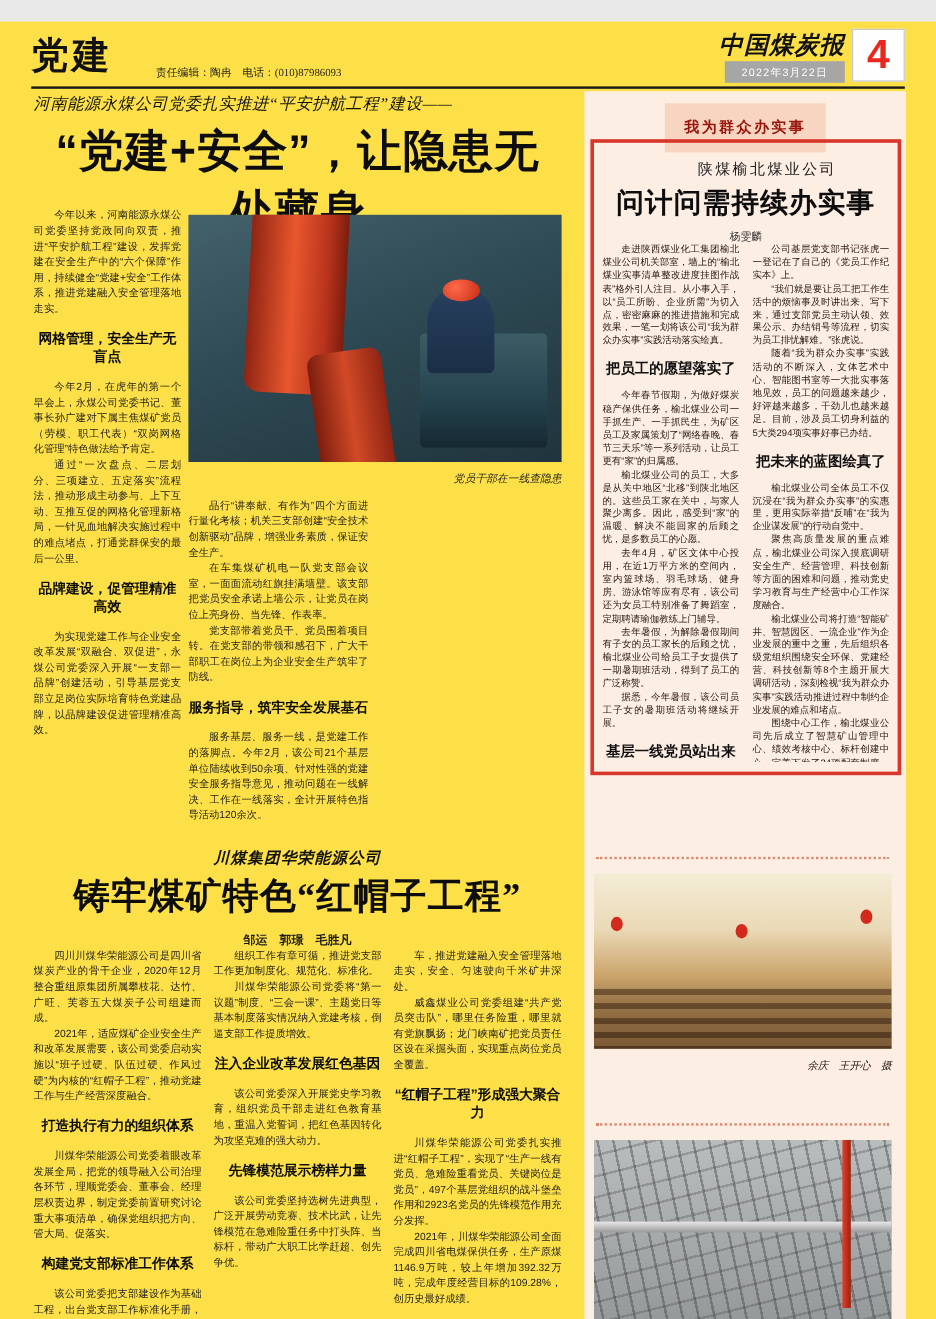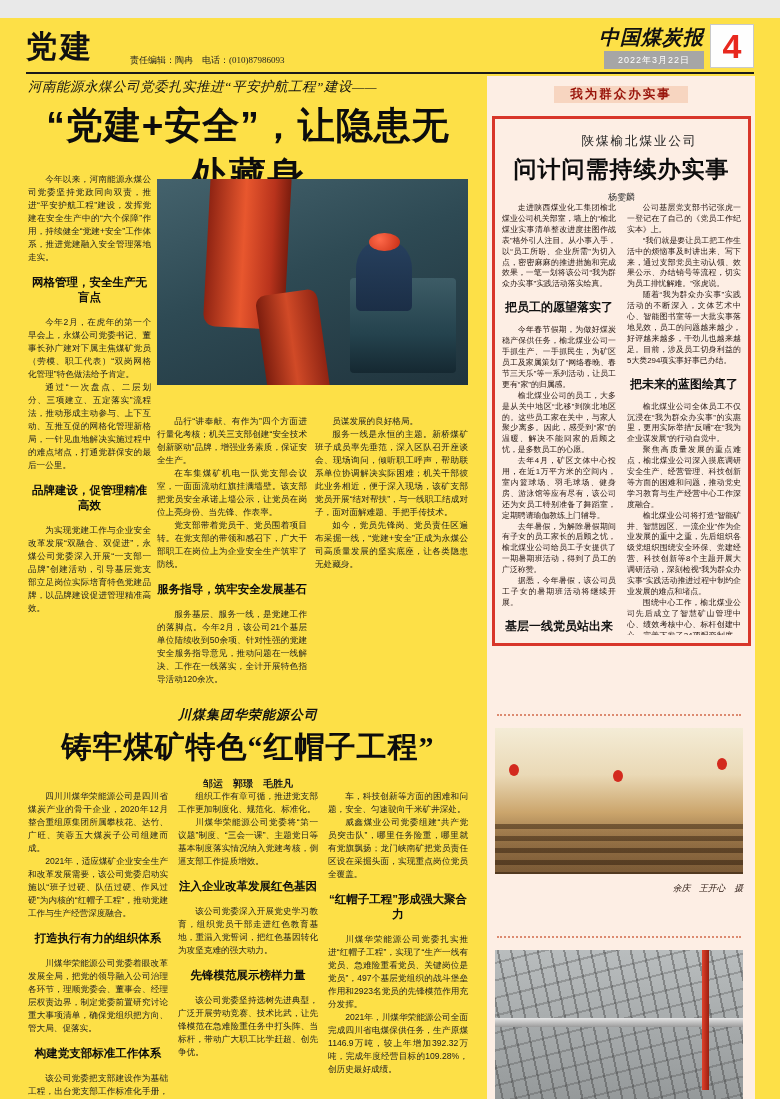--- a/index.html
+++ b/index.html
@@ -55,21 +55,21 @@
              letter-spacing:1px;margin-top:3px;color:#0d0d0d;}
   .a2-authors{text-align:center;font-size:10px;margin-top:9px;font-family:"Liberation Serif",serif;font-weight:bold;}
   .a2-body{position:absolute;left:0;top:84px;width:440px;height:327px;}
   .a2-col1{left:0;top:0;width:140px;height:327px;}
   .a2-col2{left:150px;top:0;width:140px;height:327px;}
   .a2-col3{left:300px;top:0;width:140px;height:327px;}
 
   
   .sidebar{position:absolute;left:487px;top:58px;width:268px;height:1041px;background:#fdeee4;}
   .sb-badge{margin:10px auto 0;width:134px;background:#f7d5c0;color:#99150b;font-weight:bold;
-            font-size:12.5px;text-align:center;padding:0 0;letter-spacing:2px;}
+            font-size:12.5px;text-align:center;padding:12px 0;letter-spacing:2px;}
   .sb-box{position:absolute;left:5px;top:40px;width:253px;height:524px;border:3px solid #d8362a;}
   .sb-kicker{text-align:center;font-family:"Liberation Serif",serif;font-size:12.5px;letter-spacing:2px;
             margin-top:14px;color:#222;padding-left:36px;}
   .sb-headline{text-align:center;font-family:"Liberation Serif",serif;font-size:23px;font-weight:900;
             letter-spacing:1px;margin-top:4px;color:#0d0d0d;}
   .sb-author{text-align:center;font-size:9px;margin-top:6px;color:#333;}
   .sb-cols{position:absolute;left:7px;top:84px;width:239px;height:432px;}
   .sb-col{position:absolute;top:0;width:114px;height:432px;overflow:hidden;text-align:justify;}
   .sb-col1{left:0;} .sb-col2{left:125px;}
   .sb-col .para{font-size:7.9px;line-height:10.9px;text-indent:2em;color:#241510;}
@@ -122,31 +122,27 @@
           <div class="sub-head">品牌建设，促管理精准高效</div>
           <div class="para">为实现党建工作与企业安全改革发展“双融合、双促进”，永煤公司党委深入开展“一支部一品牌”创建活动，引导基层党支部立足岗位实际培育特色党建品牌，以品牌建设促进管理精准高效。</div>
         </div>
       <div class="ma-photo">
         <div class="ph-pipe1"></div>
         <div class="ph-pipe2"></div>
         <div class="ph-machine"></div>
         <div class="ph-worker"></div>
         <div class="ph-helmet"></div>
       </div>
+      <div class="ma-caption">党员干部在一线查隐患</div>
       <div class="col body-col ma-col-mid">
           <div class="para">品行“讲奉献、有作为”四个方面进行量化考核；机关三支部创建“安全技术创新驱动”品牌，增强业务素质，保证安全生产。</div>
           <div class="para">在车集煤矿机电一队党支部会议室，一面面流动红旗挂满墙壁。该支部把党员安全承诺上墙公示，让党员在岗位上亮身份、当先锋、作表率。</div>
           <div class="para">党支部带着党员干、党员围着项目转。在党支部的带领和感召下，广大干部职工在岗位上为企业安全生产筑牢了防线。</div>
           <div class="sub-head">服务指导，筑牢安全发展基石</div>
           <div class="para">服务基层、服务一线，是党建工作的落脚点。今年2月，该公司21个基层单位陆续收到50余项、针对性强的党建安全服务指导意见，推动问题在一线解决、工作在一线落实，全计开展特色指导活动120余次。</div>
-        </div>
-      <div class="col body-col ma-col-right">
-          <div class="para">员谋发展的良好格局。</div>
-          <div class="para">服务一线是永恒的主题。新桥煤矿班子成员率先垂范，深入区队召开座谈会、现场询问，倾听职工呼声，帮助联系单位协调解决实际困难；机关干部彼此业务相近，便于深入现场，该矿支部党员开展“结对帮扶”，与一线职工结成对子，面对面解难题、手把手传技术。</div>
-          <div class="para">如今，党员先锋岗、党员责任区遍布采掘一线，“党建+安全”正成为永煤公司高质量发展的坚实底座，让各类隐患无处藏身。</div>
         </div>
     </div>
   </div>
 
   <div class="art2">
     <div class="a2-kicker">川煤集团华荣能源公司</div>
     <div class="a2-headline">铸牢煤矿特色“红帽子工程”</div>
     <div class="a2-authors">邹运　郭璟　毛胜凡</div>
     <div class="a2-body">
       <div class="col body-col a2-col1">
@@ -159,21 +155,21 @@
         </div>
       <div class="col body-col a2-col2">
           <div class="para">组织工作有章可循，推进党支部工作更加制度化、规范化、标准化。</div>
           <div class="para">川煤华荣能源公司党委将“第一议题”制度、“三会一课”、主题党日等基本制度落实情况纳入党建考核，倒逼支部工作提质增效。</div>
           <div class="sub-head">注入企业改革发展红色基因</div>
           <div class="para">该公司党委深入开展党史学习教育，组织党员干部走进红色教育基地，重温入党誓词，把红色基因转化为攻坚克难的强大动力。</div>
           <div class="sub-head">先锋模范展示榜样力量</div>
           <div class="para">该公司党委坚持选树先进典型，广泛开展劳动竞赛、技术比武，让先锋模范在急难险重任务中打头阵、当标杆，带动广大职工比学赶超、创先争优。</div>
         </div>
       <div class="col body-col a2-col3">
-          <div class="para">车，科技创新等方面的困难和问题，安全、匀速驶向千米矿井深处。</div>
+          <div class="para">车，推进党建融入安全管理落地走实，安全、匀速驶向千米矿井深处。</div>
           <div class="para">威鑫煤业公司党委组建“共产党员突击队”，哪里任务险重，哪里就有党旗飘扬；龙门峡南矿把党员责任区设在采掘头面，实现重点岗位党员全覆盖。</div>
           <div class="sub-head">“红帽子工程”形成强大聚合力</div>
           <div class="para">川煤华荣能源公司党委扎实推进“红帽子工程”，实现了“生产一线有党员、急难险重看党员、关键岗位是党员”，497个基层党组织的战斗堡垒作用和2923名党员的先锋模范作用充分发挥。</div>
           <div class="para">2021年，川煤华荣能源公司全面完成四川省电煤保供任务，生产原煤1146.9万吨，较上年增加392.32万吨，完成年度经营目标的109.28%，创历史最好成绩。</div>
         </div>
     </div>
   </div>
 
   <div class="sidebar">
     <div class="sb-badge">我为群众办实事</div>

